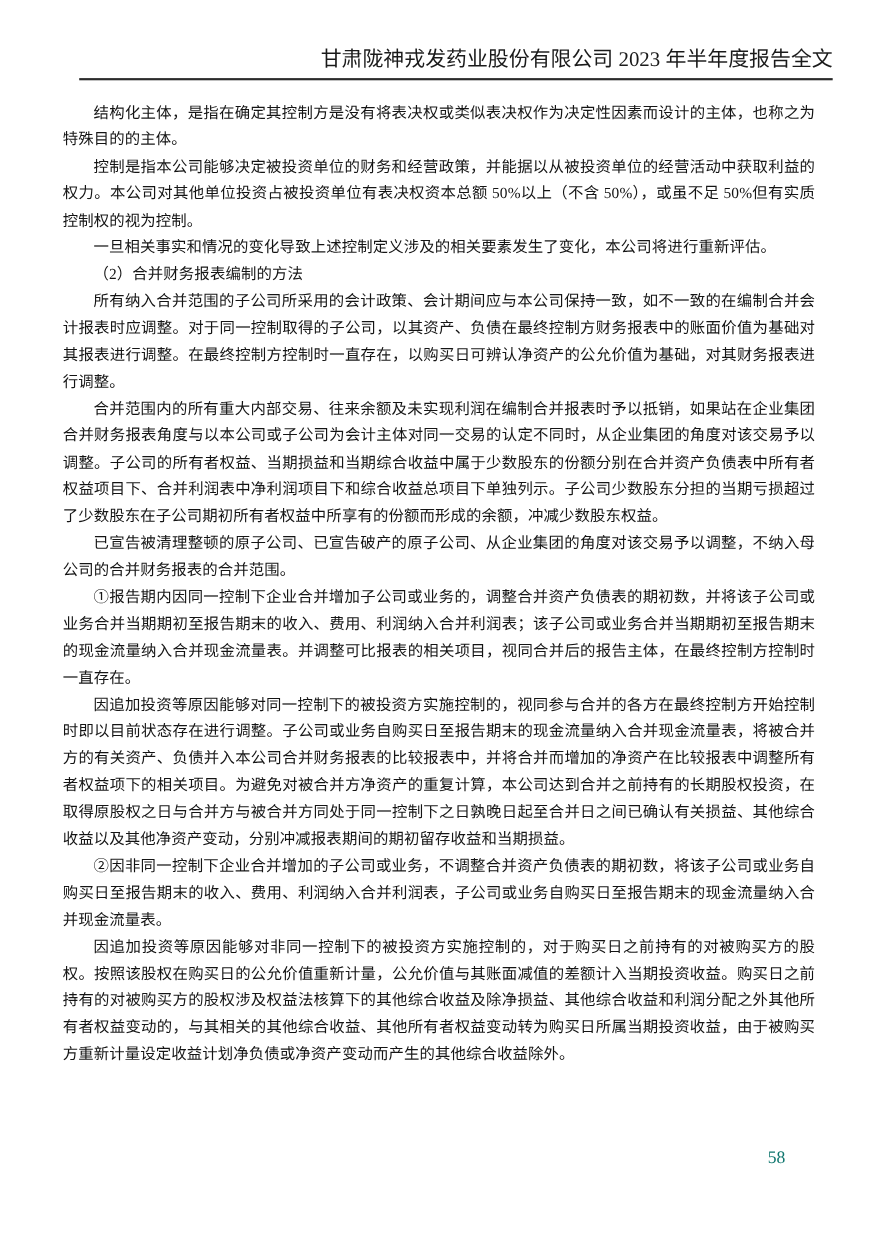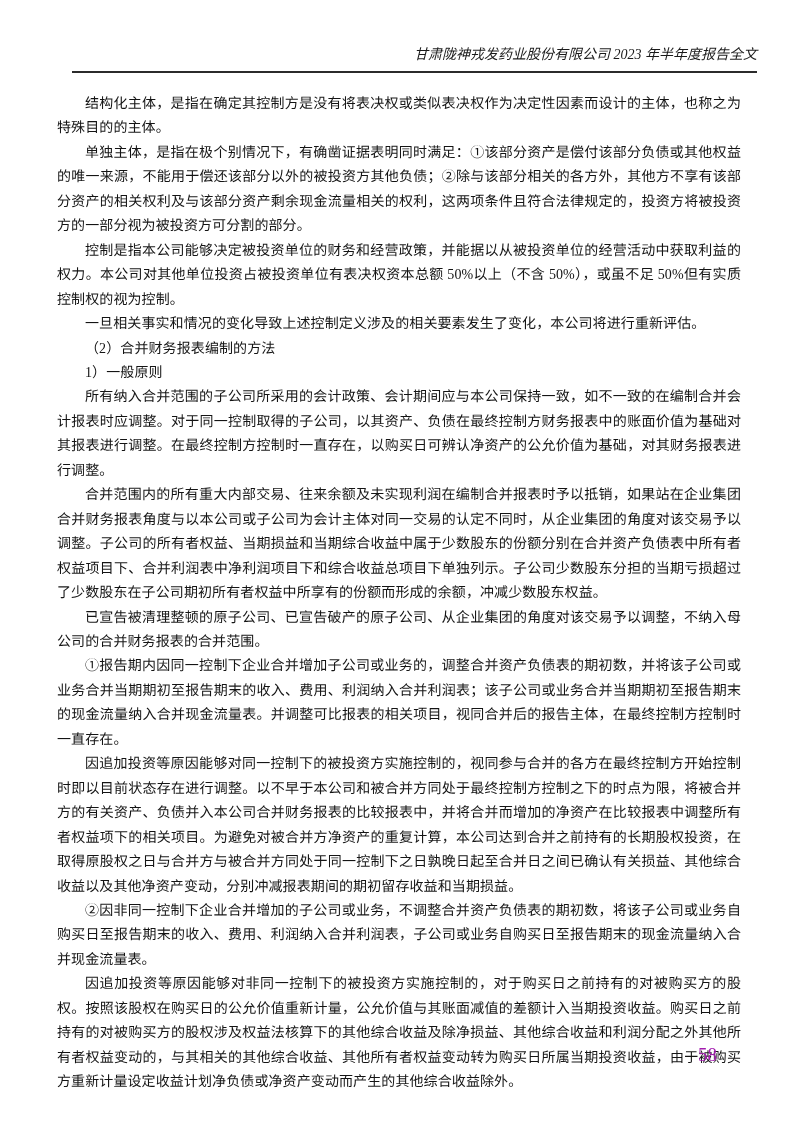--- a/index.html
+++ b/index.html
@@ -15,25 +15,24 @@
     color: #1a1a1a;
     font-family: "Liberation Serif", "DejaVu Serif", serif;
     overflow: hidden;
   }
   .header {
     position: absolute;
     top: 46px;
     left: 72px;
     width: 685px;
     text-align: right;
-    font-size: 14px;
+    font-size: 19px;
     line-height: 18px;
     color: #1a1a1a;
     white-space: nowrap;
-    font-style: italic;
   }
   .header-rule {
     position: absolute;
     top: 71px;
     left: 72px;
     width: 685px;
     height: 2px;
     background: #2b2b2b;
   }
   .content {
@@ -49,45 +48,43 @@
   }
   .content p {
     margin: 0;
     padding: 0;
     text-indent: 2em;
   }
   .page-number {
     position: absolute;
     top: 1044px;
     left: 698px;
-    font-size: 19px;
-    color: #a21caf;
+    font-size: 16px;
+    color: #0f766e;
   }
 </style>
 </head>
 <body>
 
 <div class="page">
 
   <div class="header">甘肃陇神戎发药业股份有限公司 2023 年半年度报告全文</div>
 
   <div class="header-rule"></div>
 
   <div class="content">
     <p>结构化主体，是指在确定其控制方是没有将表决权或类似表决权作为决定性因素而设计的主体，也称之为特殊目的的主体。</p>
-    <p>单独主体，是指在极个别情况下，有确凿证据表明同时满足：①该部分资产是偿付该部分负债或其他权益的唯一来源，不能用于偿还该部分以外的被投资方其他负债；②除与该部分相关的各方外，其他方不享有该部分资产的相关权利及与该部分资产剩余现金流量相关的权利，这两项条件且符合法律规定的，投资方将被投资方的一部分视为被投资方可分割的部分。</p>
     <p>控制是指本公司能够决定被投资单位的财务和经营政策，并能据以从被投资单位的经营活动中获取利益的权力。本公司对其他单位投资占被投资单位有表决权资本总额 50%以上（不含 50%），或虽不足 50%但有实质控制权的视为控制。</p>
     <p>一旦相关事实和情况的变化导致上述控制定义涉及的相关要素发生了变化，本公司将进行重新评估。</p>
     <p>（2）合并财务报表编制的方法</p>
-    <p>1）一般原则</p>
     <p>所有纳入合并范围的子公司所采用的会计政策、会计期间应与本公司保持一致，如不一致的在编制合并会计报表时应调整。对于同一控制取得的子公司，以其资产、负债在最终控制方财务报表中的账面价值为基础对其报表进行调整。在最终控制方控制时一直存在，以购买日可辨认净资产的公允价值为基础，对其财务报表进行调整。</p>
     <p>合并范围内的所有重大内部交易、往来余额及未实现利润在编制合并报表时予以抵销，如果站在企业集团合并财务报表角度与以本公司或子公司为会计主体对同一交易的认定不同时，从企业集团的角度对该交易予以调整。子公司的所有者权益、当期损益和当期综合收益中属于少数股东的份额分别在合并资产负债表中所有者权益项目下、合并利润表中净利润项目下和综合收益总项目下单独列示。子公司少数股东分担的当期亏损超过了少数股东在子公司期初所有者权益中所享有的份额而形成的余额，冲减少数股东权益。</p>
     <p>已宣告被清理整顿的原子公司、已宣告破产的原子公司、从企业集团的角度对该交易予以调整，不纳入母公司的合并财务报表的合并范围。</p>
     <p>①报告期内因同一控制下企业合并增加子公司或业务的，调整合并资产负债表的期初数，并将该子公司或业务合并当期期初至报告期末的收入、费用、利润纳入合并利润表；该子公司或业务合并当期期初至报告期末的现金流量纳入合并现金流量表。并调整可比报表的相关项目，视同合并后的报告主体，在最终控制方控制时一直存在。</p>
-    <p>因追加投资等原因能够对同一控制下的被投资方实施控制的，视同参与合并的各方在最终控制方开始控制时即以目前状态存在进行调整。以不早于本公司和被合并方同处于最终控制方控制之下的时点为限，将被合并方的有关资产、负债并入本公司合并财务报表的比较报表中，并将合并而增加的净资产在比较报表中调整所有者权益项下的相关项目。为避免对被合并方净资产的重复计算，本公司达到合并之前持有的长期股权投资，在取得原股权之日与合并方与被合并方同处于同一控制下之日孰晚日起至合并日之间已确认有关损益、其他综合收益以及其他净资产变动，分别冲减报表期间的期初留存收益和当期损益。</p>
+    <p>因追加投资等原因能够对同一控制下的被投资方实施控制的，视同参与合并的各方在最终控制方开始控制时即以目前状态存在进行调整。子公司或业务自购买日至报告期末的现金流量纳入合并现金流量表，将被合并方的有关资产、负债并入本公司合并财务报表的比较报表中，并将合并而增加的净资产在比较报表中调整所有者权益项下的相关项目。为避免对被合并方净资产的重复计算，本公司达到合并之前持有的长期股权投资，在取得原股权之日与合并方与被合并方同处于同一控制下之日孰晚日起至合并日之间已确认有关损益、其他综合收益以及其他净资产变动，分别冲减报表期间的期初留存收益和当期损益。</p>
     <p>②因非同一控制下企业合并增加的子公司或业务，不调整合并资产负债表的期初数，将该子公司或业务自购买日至报告期末的收入、费用、利润纳入合并利润表，子公司或业务自购买日至报告期末的现金流量纳入合并现金流量表。</p>
     <p>因追加投资等原因能够对非同一控制下的被投资方实施控制的，对于购买日之前持有的对被购买方的股权。按照该股权在购买日的公允价值重新计量，公允价值与其账面减值的差额计入当期投资收益。购买日之前持有的对被购买方的股权涉及权益法核算下的其他综合收益及除净损益、其他综合收益和利润分配之外其他所有者权益变动的，与其相关的其他综合收益、其他所有者权益变动转为购买日所属当期投资收益，由于被购买方重新计量设定收益计划净负债或净资产变动而产生的其他综合收益除外。</p>
 
   </div>
 
   <div class="page-number">58</div>
 
 </div>
 
 </body></html>

